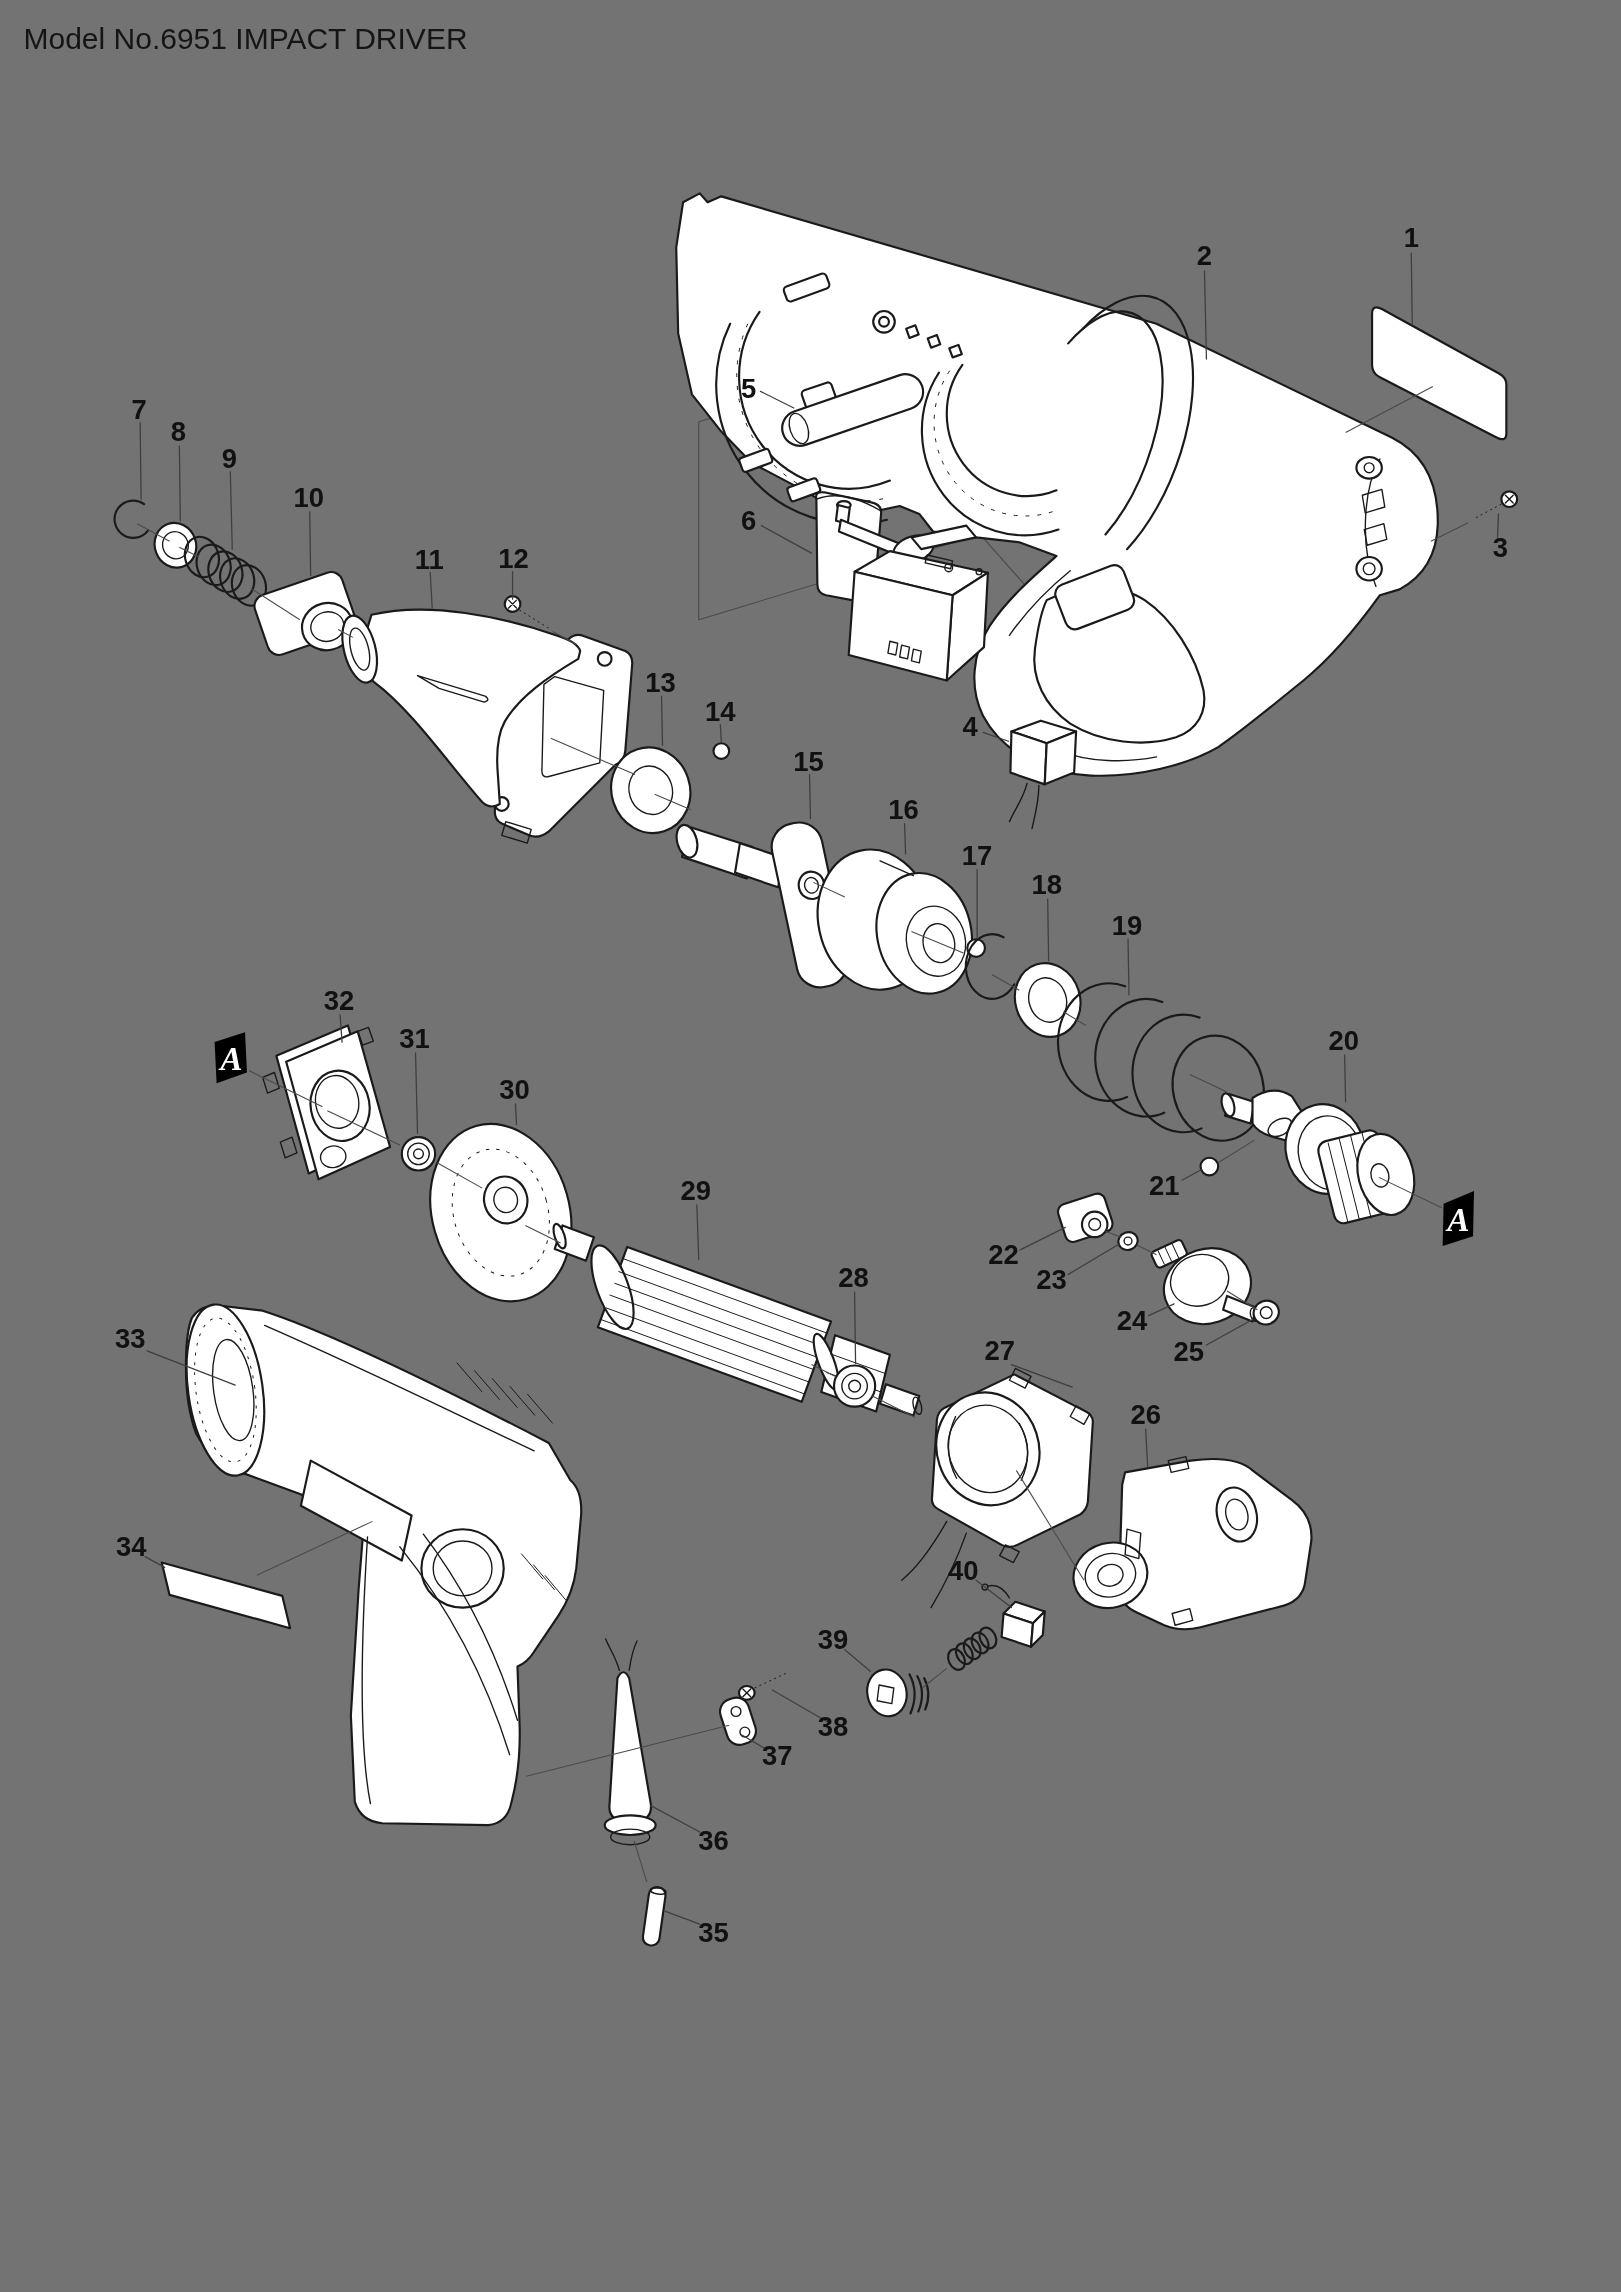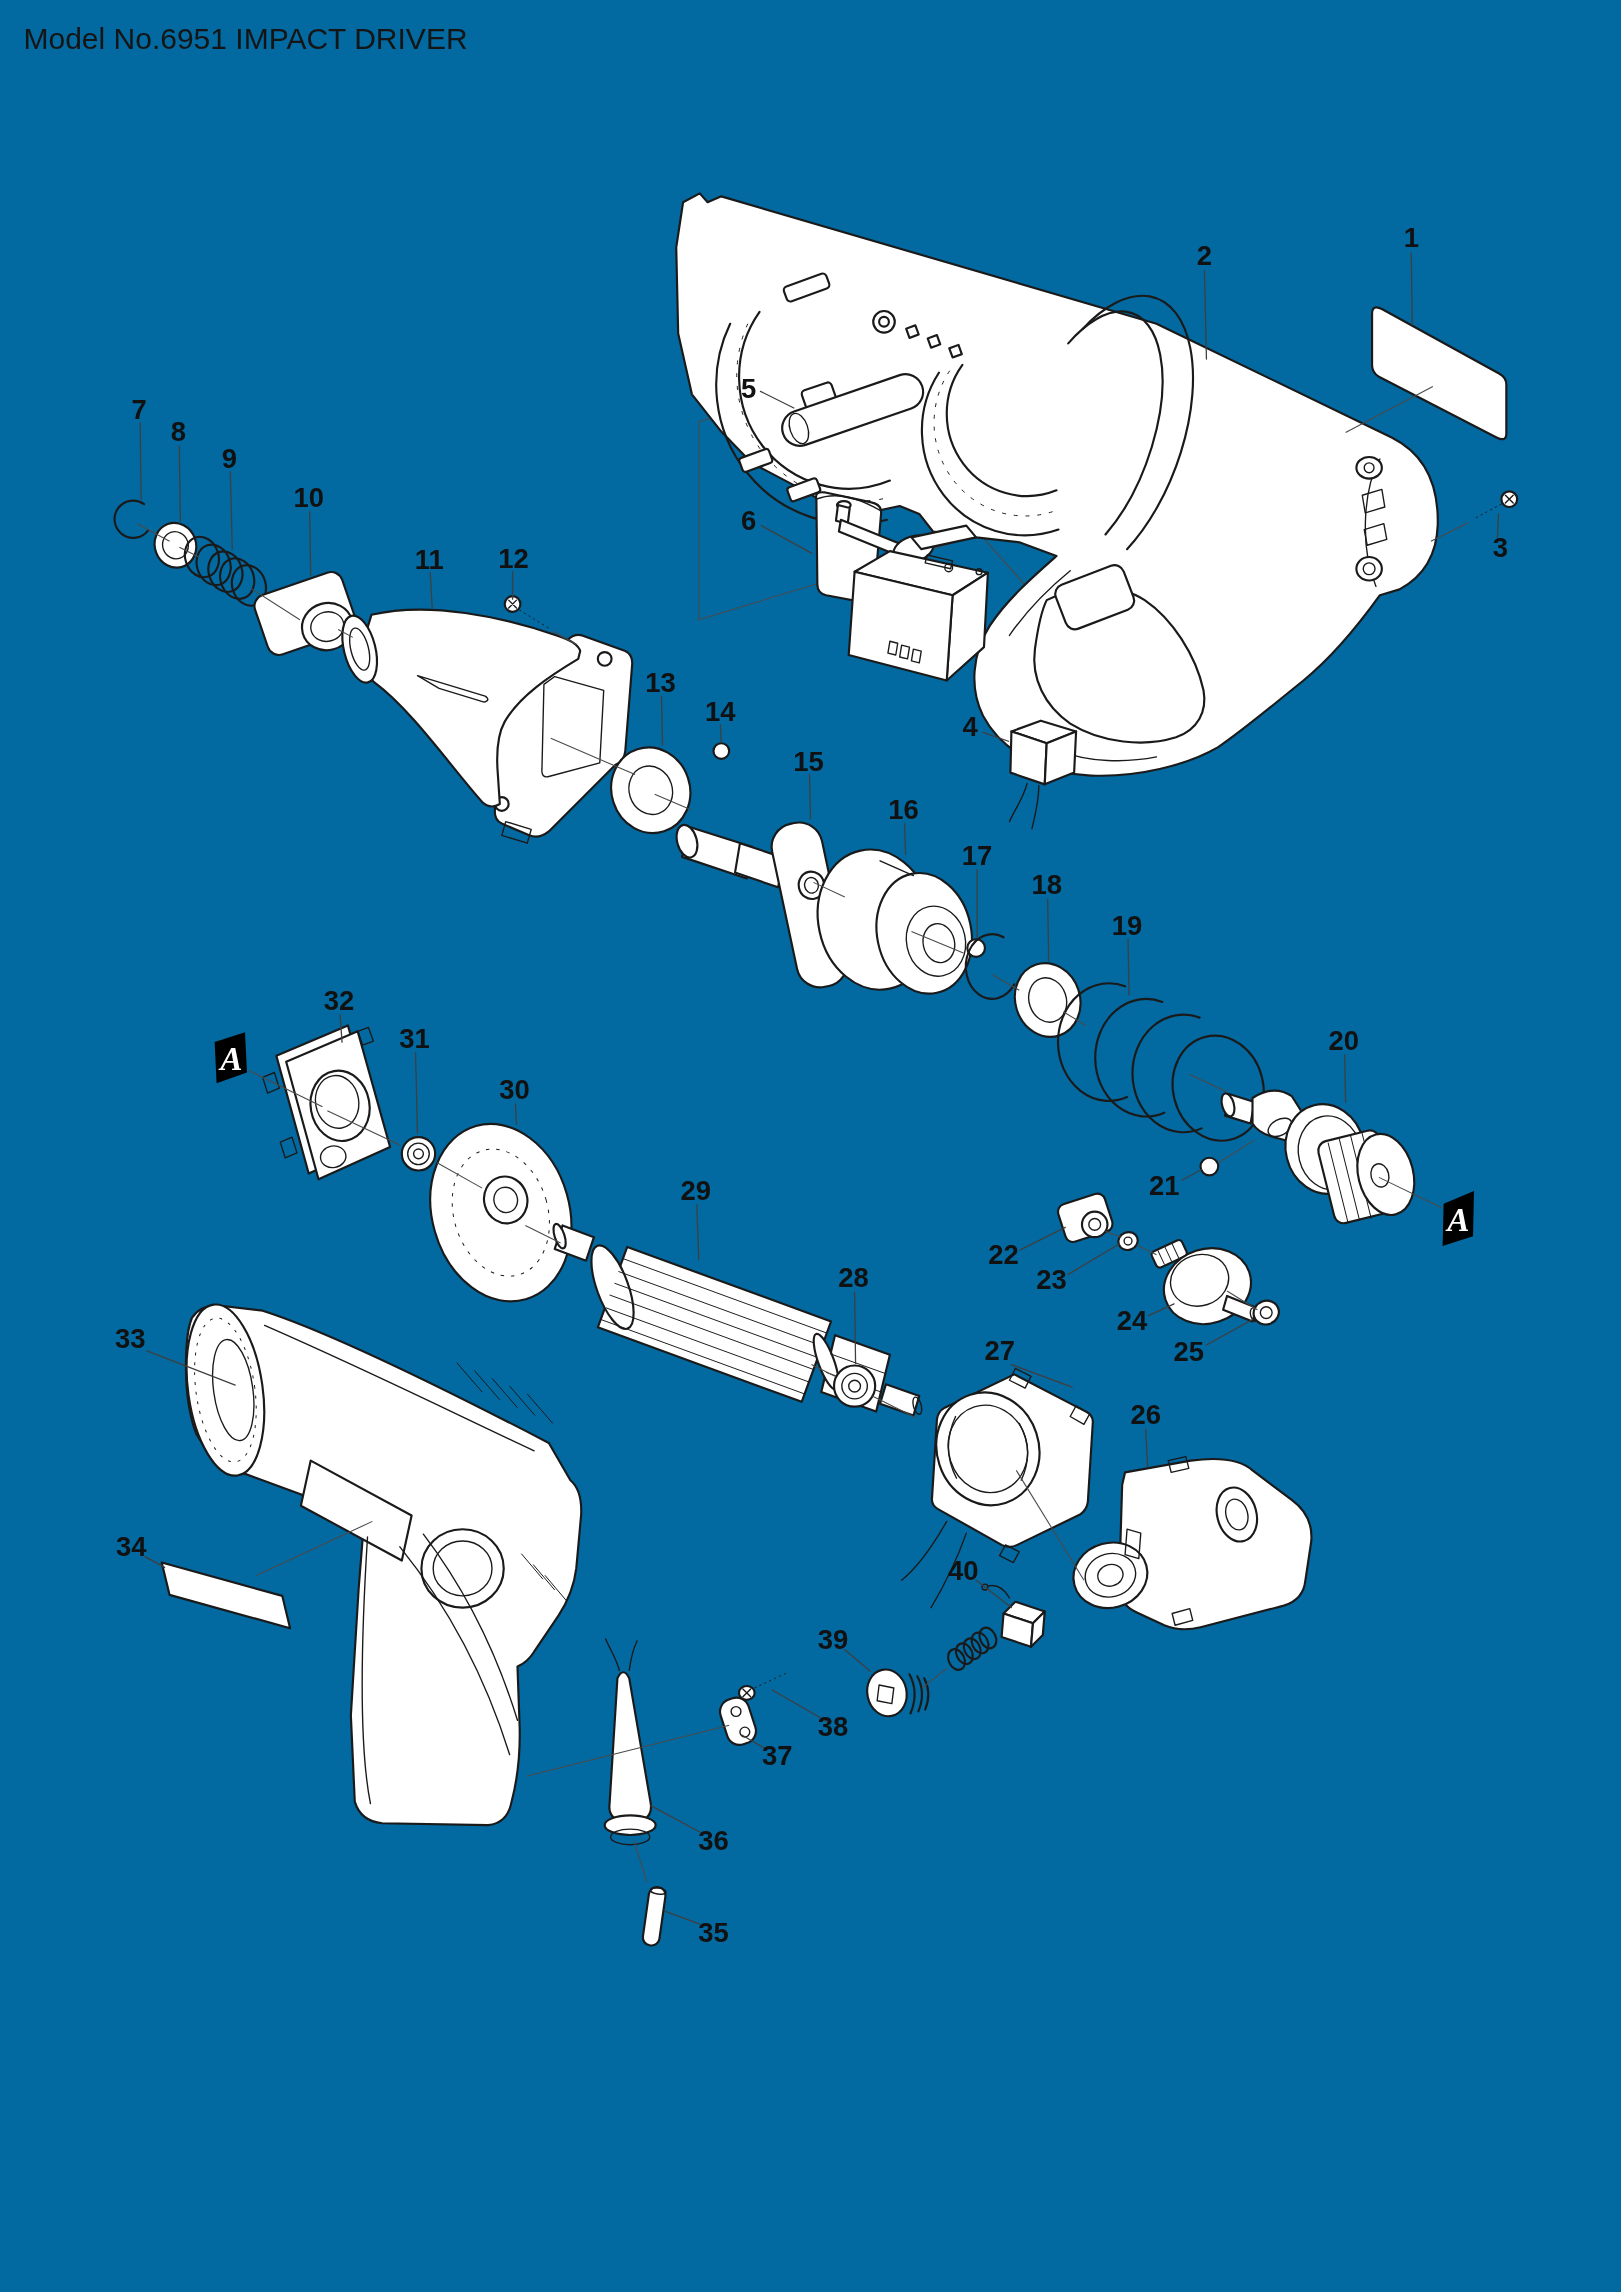--- a/index.html
+++ b/index.html
@@ -1,17 +1,17 @@
 <!DOCTYPE html>
 <html><head>
 <meta charset="utf-8">
 <title>Parts Diagram</title>
 <style>
   html,body{margin:0;padding:0;background:#fff;}
-  .page{position:relative;width:1621px;height:2293px;background:#0369a1;overflow:hidden;
+  .page{position:relative;width:1621px;height:2293px;background:#737373;overflow:hidden;
         font-family:"Liberation Sans",sans-serif;}
   .title{position:absolute;left:23.5px;top:21.6px;font-size:30px;font-weight:400;
          color:#151515;letter-spacing:0;}
   svg{position:absolute;left:0;top:0;}
   .p   {fill:none;stroke:#1a1a1a;stroke-width:2.2;stroke-linecap:round;stroke-linejoin:round;}
   .pw  {fill:#ffffff;stroke:#1a1a1a;stroke-width:2.2;stroke-linecap:round;stroke-linejoin:round;}
   .pt  {fill:none;stroke:#1a1a1a;stroke-width:1.4;stroke-linecap:round;stroke-linejoin:round;}
   .rib {fill:none;stroke:#1a1a1a;stroke-width:1;}
   .ld  {fill:none;stroke:#3f3f3f;stroke-width:1.3;stroke-linecap:round;}
   .thin{fill:none;stroke:#4a4a4a;stroke-width:1.1;}

